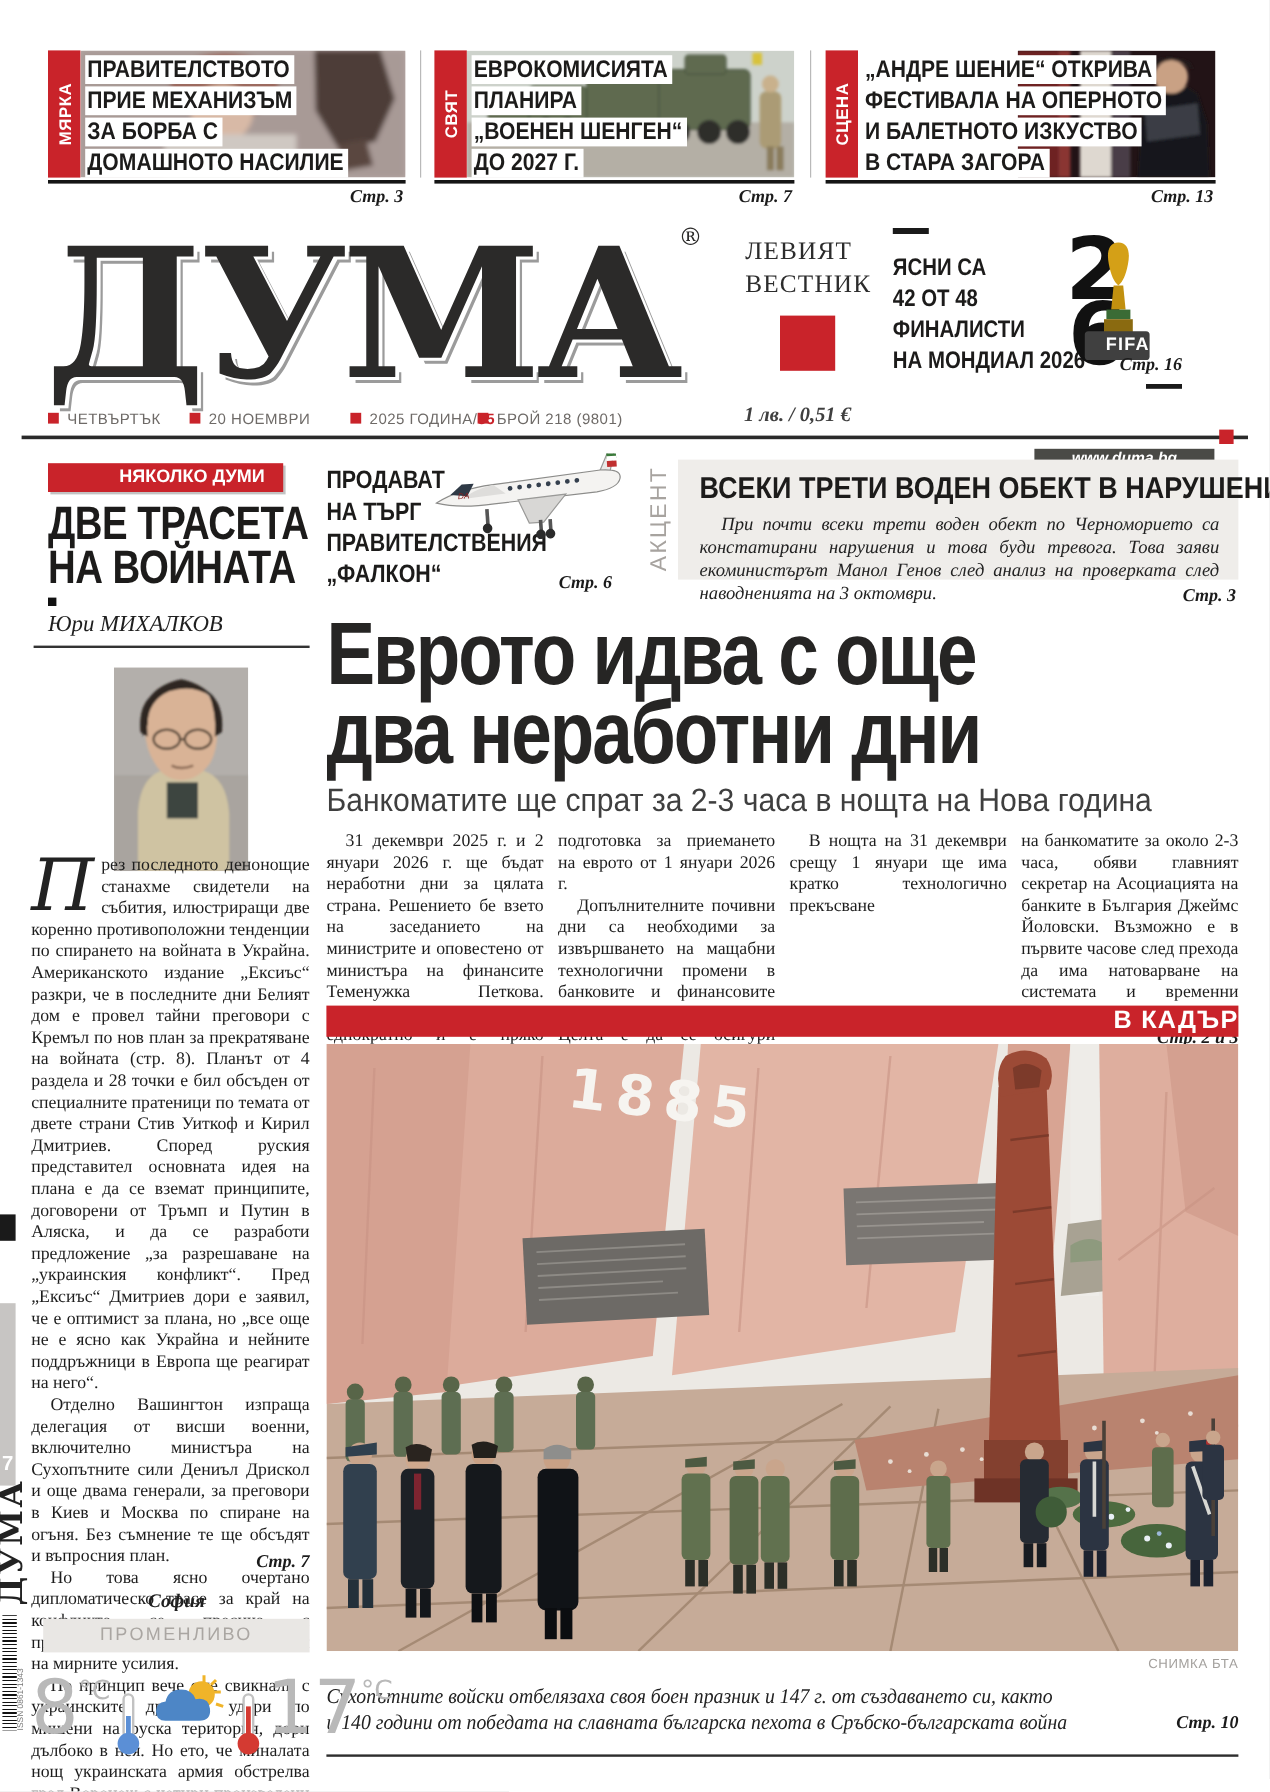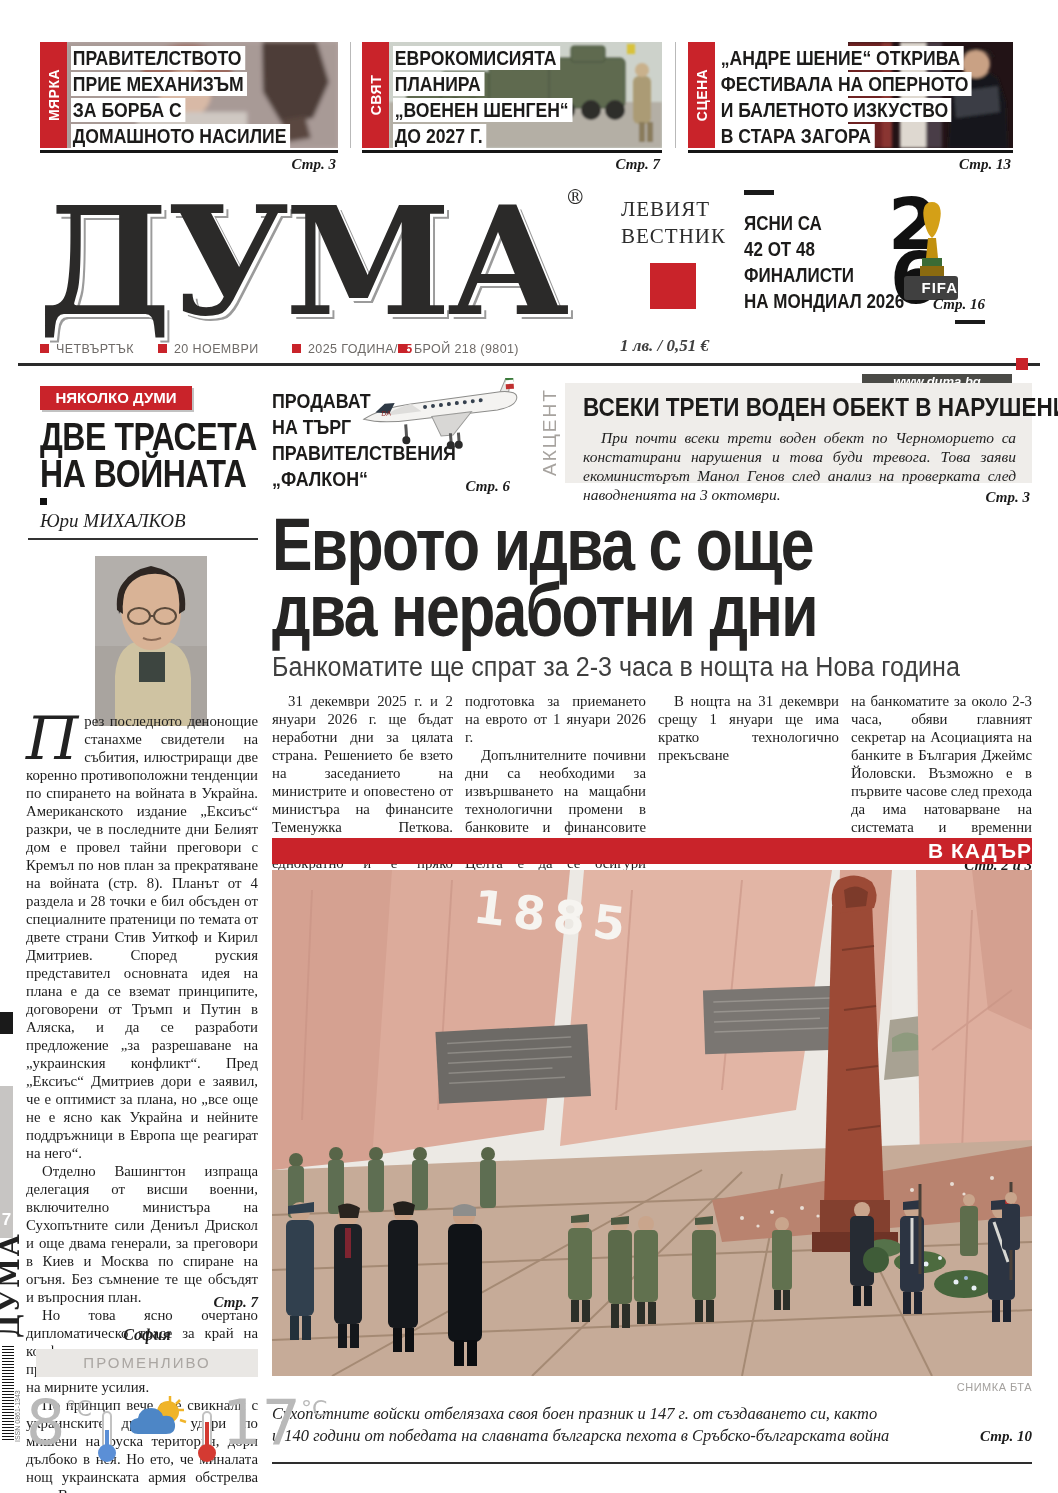--- a/index.html
+++ b/index.html
@@ -257,21 +257,21 @@
   <div class="abs dateline" style="left:40px;top:342px;"><span class="dl-mark"></span><span>ЧЕТВЪРТЪК</span></div>
   <div class="abs dateline" style="left:158px;top:342px;"><span class="dl-mark"></span><span>20 НОЕМВРИ</span></div>
   <div class="abs dateline" style="left:275px;top:342px;padding-left:17px;"><span class="dl-mark"></span><span>2025 ГОДИНА/</span><span class="dl-red">35</span></div>
   <div class="abs dateline" style="left:398px;top:342px;"><span class="dl-mark"></span><span>БРОЙ 218 (9801)</span></div>
   <div class="abs" id="price" style="left:620px;top:336px;">1 лв. / 0,51 €</div>
 
   <div class="abs" id="toprule" style="left:18px;top:363px;width:1022px;"></div>
   <div class="abs" id="sitebar" style="left:862px;top:356px;width:150px;height:28px;margin-top:18px;">www.duma.bg</div>
   <div class="abs redsq" style="left:1016px;top:358px;width:12px;height:12px;"></div>
 
-  <div class="abs" id="op-label" style="left:40px;top:386px;width:152px;">НЯКОЛКО ДУМИ</div>
+  <div class="abs" id="op-label" style="left:40px;top:386px;width:152px;padding-left:44px;">НЯКОЛКО ДУМИ</div>
   <div class="abs cond" id="op-title" style="left:40px;top:418px;">
     <div>ДВЕ ТРАСЕТА</div>
     <div>НА ВОЙНАТА</div>
   </div>
   <div class="abs" style="left:40px;top:498px;width:7px;height:7px;background:#111;"></div>
   <div class="abs serif-i" id="op-author" style="left:40px;top:510px;">Юри МИХАЛКОВ</div>
   <div class="abs" style="left:28px;top:538px;width:230px;height:2px;background:#333;"></div>
 
   <div class="abs" style="left:95px;top:556px;width:112px;height:170px;overflow:hidden;">
     <svg width="112" height="170" viewBox="0 0 112 170">

